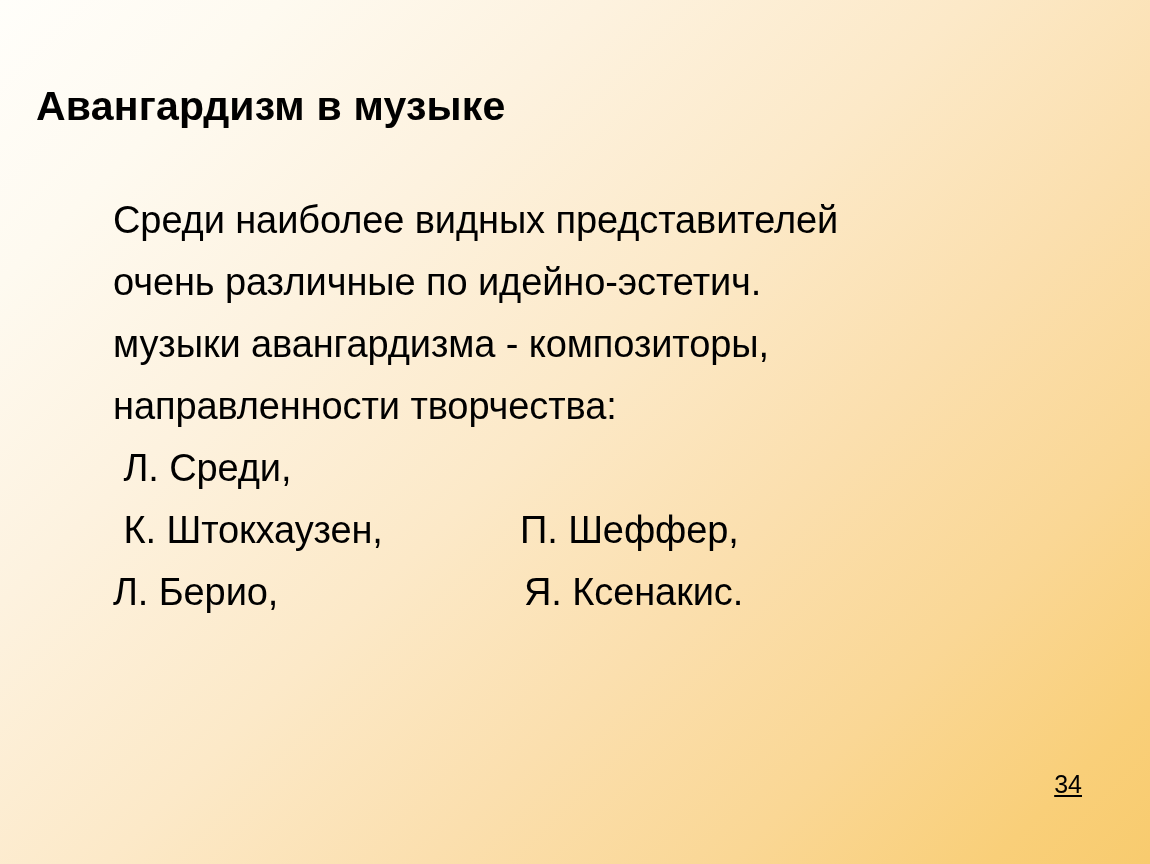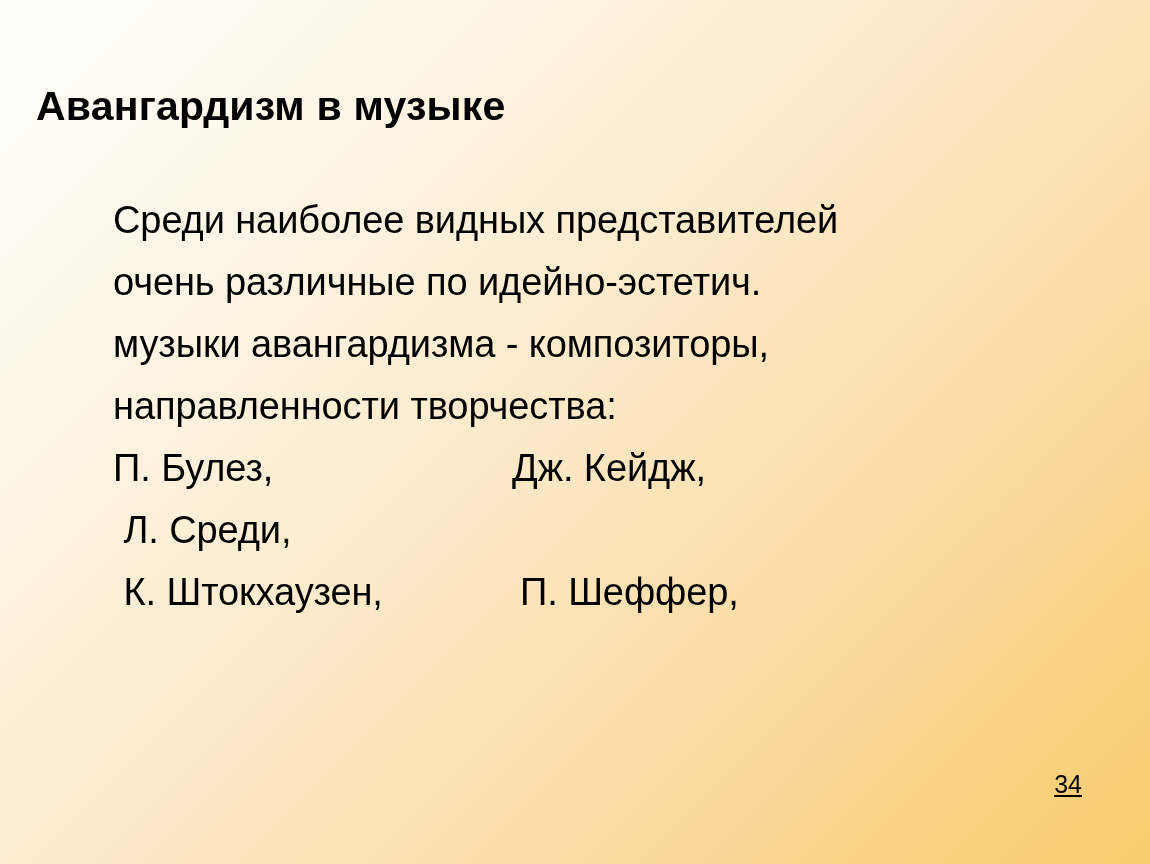--- a/index.html
+++ b/index.html
@@ -108,32 +108,32 @@
 
   <h1 id="slide-title">Авангардизм в музыке</h1>
 
   <div id="body-block">
 
     <div class="para-line">Среди наиболее видных представителей</div>
     <div class="para-line">очень различные по идейно-эстетич.</div>
     <div class="para-line">музыки авангардизма - композиторы,</div>
     <div class="para-line">направленности творчества:</div>
 
-    <div class="composer-row row-0">
-      <span class="composer-left">П. Булез,</span>
-      <span class="composer-right">Дж. Кейдж,</span>
-    </div>
 
     <div class="composer-row row-1">
       <span class="composer-left"> Л. Среди,</span>
     </div>
 
     <div class="composer-row row-2">
       <span class="composer-left"> К. Штокхаузен,</span>
       <span class="composer-right">П. Шеффер,</span>
     </div>
 
+    <div class="composer-row row-3">
+      <span class="composer-left">Л. Берио,</span>
+      <span class="composer-right">Я. Ксенакис.</span>
+    </div>
 
   </div>
 
   <div id="page-number">34</div>
 
 </div>
 
 </body></html>

